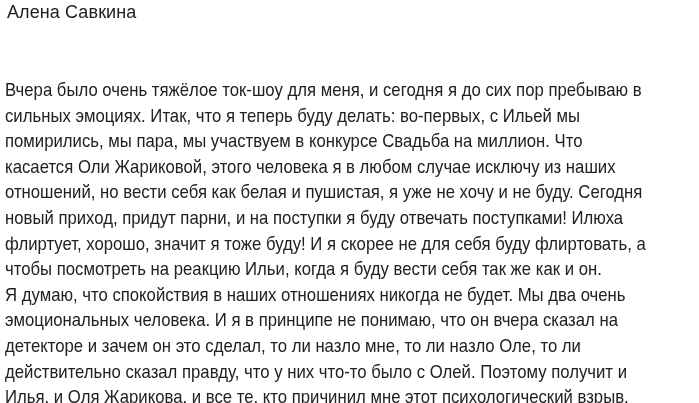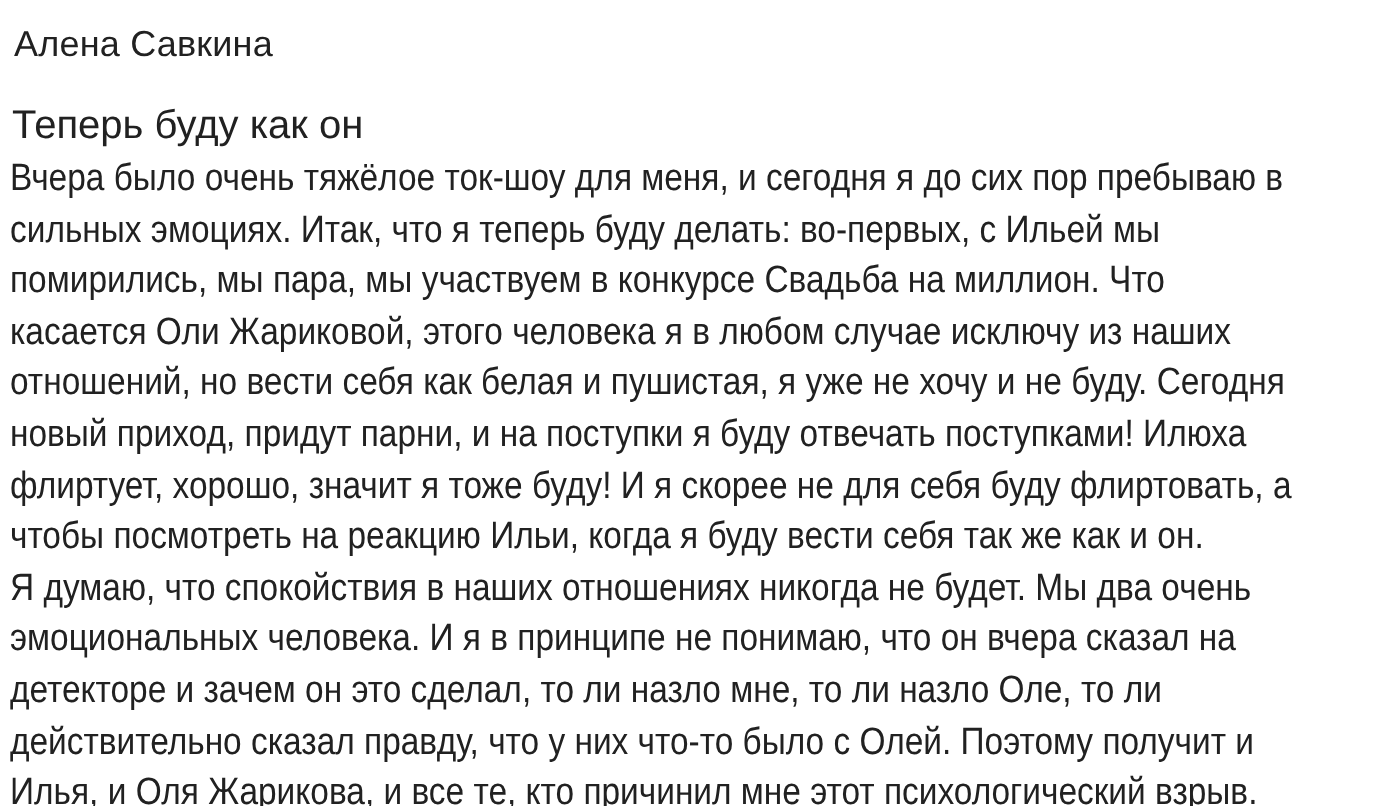--- a/index.html
+++ b/index.html
@@ -12,21 +12,21 @@
     width: 699px;
     height: 403px;
     background: #ffffff;
     overflow: hidden;
     font-family: "Liberation Sans", sans-serif;
     color: #212121;
   }
   .author {
     position: absolute;
     left: 7px;
-    top: 12px;
+    top: 2px;
     font-size: 18px;
     line-height: 21px;
     font-weight: 400;
     letter-spacing: 0.1px;
     color: #212121;
   }
   .post-title {
     position: absolute;
     left: 6px;
     top: 50px;
@@ -48,21 +48,20 @@
     transform: scaleX(0.88);   
     transform-origin: 0 0;
   }
 </style>
 </head>
 <body>
 
 <div class="page">
   <div class="author">Алена Савкина</div>
 
-  <div class="post-title">Теперь буду как он</div>
 
   <div class="body-text">Вчера было очень тяжёлое ток-шоу для меня, и сегодня я до сих пор пребываю в
 сильных эмоциях. Итак, что я теперь буду делать: во-первых, с Ильей мы
 помирились, мы пара, мы участвуем в конкурсе Свадьба на миллион. Что
 касается Оли Жариковой, этого человека я в любом случае исключу из наших
 отношений, но вести себя как белая и пушистая, я уже не хочу и не буду. Сегодня
 новый приход, придут парни, и на поступки я буду отвечать поступками! Илюха
 флиртует, хорошо, значит я тоже буду! И я скорее не для себя буду флиртовать, а
 чтобы посмотреть на реакцию Ильи, когда я буду вести себя так же как и он.
 Я думаю, что спокойствия в наших отношениях никогда не будет. Мы два очень

